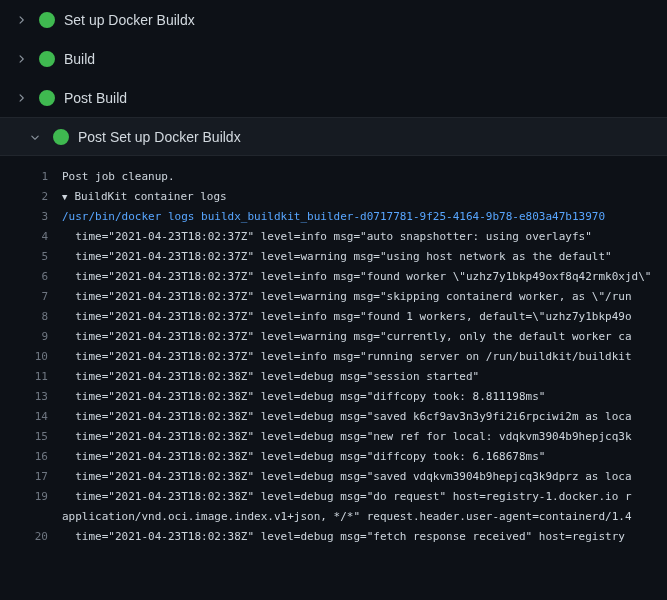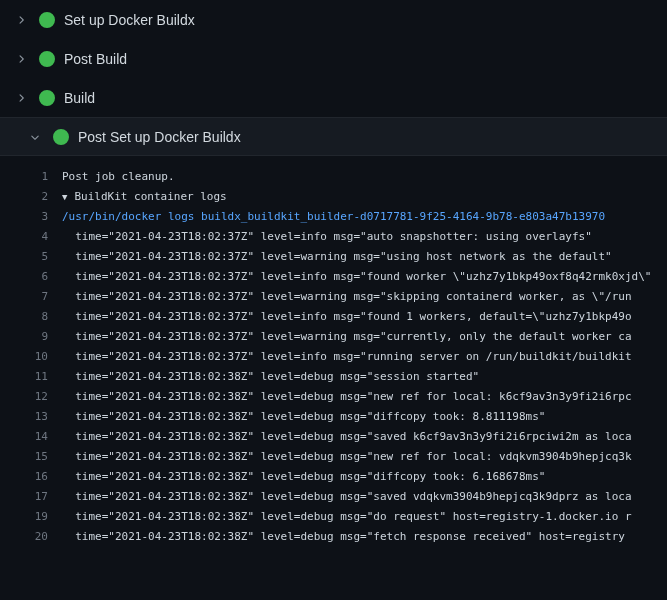--- a/index.html
+++ b/index.html
@@ -86,35 +86,35 @@
     <span class="chev">
       <svg width="12" height="12" viewBox="0 0 16 16">
           <path d="M6.22 3.22a.75.75 0 0 1 1.06 0l4.25 4.25a.75.75 0 0 1 0 1.06l-4.25 4.25a.75.75 0 0 1-1.06-1.06L9.94 8 6.22 4.28a.75.75 0 0 1 0-1.06Z"></path>
         </svg>
     </span>
     <span class="check">
       <svg width="16" height="16" viewBox="0 0 16 16">
           <path d="M8 16A8 8 0 1 0 8 0a8 8 0 0 0 0 16Zm3.78-9.72a.751.751 0 0 0-.018-1.042.751.751 0 0 0-1.042-.018L6.75 9.19 5.28 7.72a.751.751 0 0 0-1.042.018.751.751 0 0 0-.018 1.042l2 2a.75.75 0 0 0 1.06 0Z"></path>
         </svg>
     </span>
-    <span class="step-label">Post Build</span>
+    <span class="step-label">Build</span>
   </div>
 
   <div class="section-row">
     <span class="chev">
       <svg width="12" height="12" viewBox="0 0 16 16">
           <path d="M6.22 3.22a.75.75 0 0 1 1.06 0l4.25 4.25a.75.75 0 0 1 0 1.06l-4.25 4.25a.75.75 0 0 1-1.06-1.06L9.94 8 6.22 4.28a.75.75 0 0 1 0-1.06Z"></path>
         </svg>
     </span>
     <span class="check">
       <svg width="16" height="16" viewBox="0 0 16 16">
           <path d="M8 16A8 8 0 1 0 8 0a8 8 0 0 0 0 16Zm3.78-9.72a.751.751 0 0 0-.018-1.042.751.751 0 0 0-1.042-.018L6.75 9.19 5.28 7.72a.751.751 0 0 0-1.042.018.751.751 0 0 0-.018 1.042l2 2a.75.75 0 0 0 1.06 0Z"></path>
         </svg>
     </span>
-    <span class="step-label">Build</span>
+    <span class="step-label">Post Build</span>
   </div>
 
   <div class="section-row expanded">
     <span class="chev down">
       <svg width="12" height="12" viewBox="0 0 16 16">
           <path d="M6.22 3.22a.75.75 0 0 1 1.06 0l4.25 4.25a.75.75 0 0 1 0 1.06l-4.25 4.25a.75.75 0 0 1-1.06-1.06L9.94 8 6.22 4.28a.75.75 0 0 1 0-1.06Z"></path>
         </svg>
     </span>
     <span class="check">
       <svg width="16" height="16" viewBox="0 0 16 16">
@@ -130,25 +130,24 @@
         <div class="log-line group"><span class="ln">2</span><span class="lt"><span class="tri">▼</span><span>BuildKit container logs</span></span></div>
         <div class="log-line command"><span class="ln">3</span><span class="lt">/usr/bin/docker logs buildx_buildkit_builder-d0717781-9f25-4164-9b78-e803a47b13970</span></div>
         <div class="log-line"><span class="ln">4</span><span class="lt">  time="2021-04-23T18:02:37Z" level=info msg="auto snapshotter: using overlayfs"</span></div>
         <div class="log-line"><span class="ln">5</span><span class="lt">  time="2021-04-23T18:02:37Z" level=warning msg="using host network as the default"</span></div>
         <div class="log-line"><span class="ln">6</span><span class="lt">  time="2021-04-23T18:02:37Z" level=info msg="found worker \"uzhz7y1bkp49oxf8q42rmk0xjd\"</span></div>
         <div class="log-line"><span class="ln">7</span><span class="lt">  time="2021-04-23T18:02:37Z" level=warning msg="skipping containerd worker, as \"/run</span></div>
         <div class="log-line"><span class="ln">8</span><span class="lt">  time="2021-04-23T18:02:37Z" level=info msg="found 1 workers, default=\"uzhz7y1bkp49o</span></div>
         <div class="log-line"><span class="ln">9</span><span class="lt">  time="2021-04-23T18:02:37Z" level=warning msg="currently, only the default worker ca</span></div>
         <div class="log-line"><span class="ln">10</span><span class="lt">  time="2021-04-23T18:02:37Z" level=info msg="running server on /run/buildkit/buildkit</span></div>
         <div class="log-line"><span class="ln">11</span><span class="lt">  time="2021-04-23T18:02:38Z" level=debug msg="session started"</span></div>
-        <div class="log-line"><span class="ln">12</span><span class="lt">  time="2021-04-23T18:02:38Z" level=debug msg="new ref for local: k6cf9av3n3y9fi2i6rpc</span></div>
         <div class="log-line"><span class="ln">13</span><span class="lt">  time="2021-04-23T18:02:38Z" level=debug msg="diffcopy took: 8.811198ms"</span></div>
         <div class="log-line"><span class="ln">14</span><span class="lt">  time="2021-04-23T18:02:38Z" level=debug msg="saved k6cf9av3n3y9fi2i6rpciwi2m as loca</span></div>
         <div class="log-line"><span class="ln">15</span><span class="lt">  time="2021-04-23T18:02:38Z" level=debug msg="new ref for local: vdqkvm3904b9hepjcq3k</span></div>
         <div class="log-line"><span class="ln">16</span><span class="lt">  time="2021-04-23T18:02:38Z" level=debug msg="diffcopy took: 6.168678ms"</span></div>
         <div class="log-line"><span class="ln">17</span><span class="lt">  time="2021-04-23T18:02:38Z" level=debug msg="saved vdqkvm3904b9hepjcq3k9dprz as loca</span></div>
         <div class="log-line"><span class="ln">19</span><span class="lt">  time="2021-04-23T18:02:38Z" level=debug msg="do request" host=registry-1.docker.io r</span></div>
-        <div class="log-line"><span class="ln"></span></div>
+        <div class="log-line"><span class="ln"></span><span class="lt">application/vnd.oci.image.index.v1+json, */*" request.header.user-agent=containerd/1.4</span></div>
         <div class="log-line"><span class="ln">20</span><span class="lt">  time="2021-04-23T18:02:38Z" level=debug msg="fetch response received" host=registry</span></div>
       </div>
   </div>
 
 </div>
 
 </body></html>

